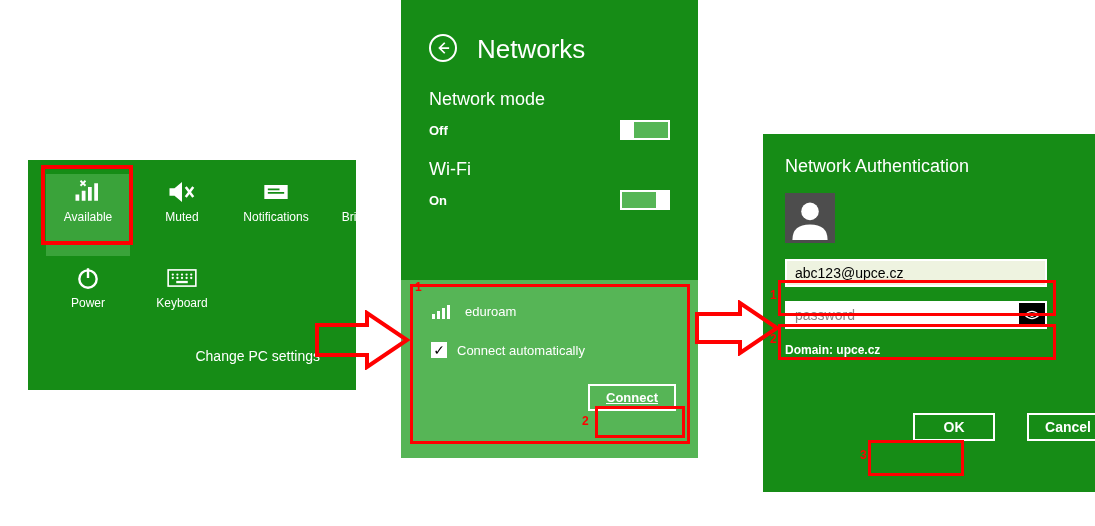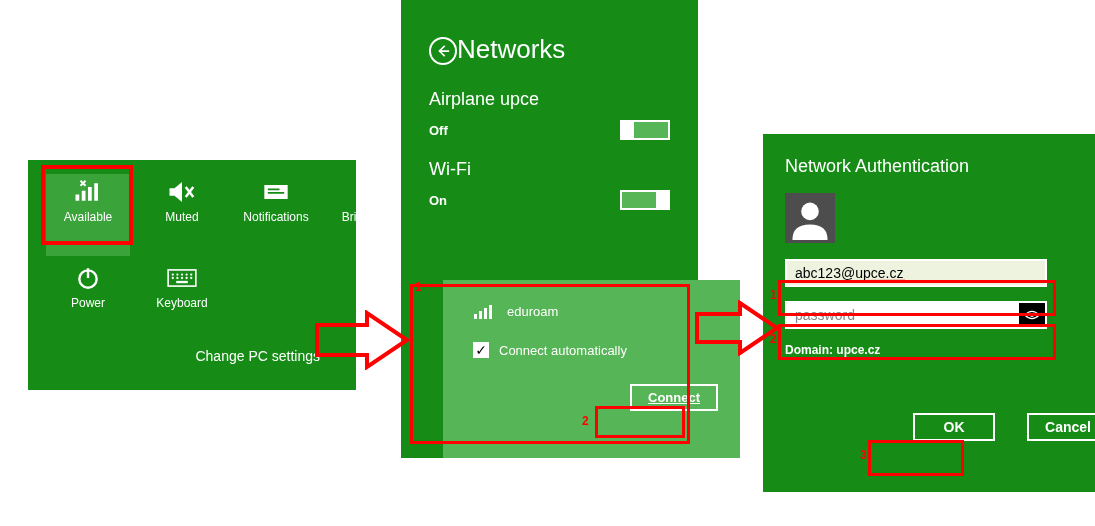--- a/index.html
+++ b/index.html
@@ -86,22 +86,22 @@
     left: 401px;
     top: 0;
     width: 297px;
     height: 458px;
     background: var(--green-dark);
     color: var(--white);
     padding: 34px 28px 0 28px;
   }
   .networks-header {
     display: flex;
-    align-items: flex-end;
-    gap: 0;
+    align-items: flex-start;
+    gap: 20px;
     font-size: 26px;
     font-weight: 300;
     margin-bottom: 24px;
   }
   .back-circle {
     width: 28px;
     height: 28px;
     border: 2px solid var(--white);
     border-radius: 50%;
     display: flex;
@@ -145,21 +145,20 @@
 
   .network-item {
     position: absolute;
     left: 401px;
     top: 280px;
     width: 297px;
     height: 178px;
     background: var(--green-bright);
     color: var(--white);
     padding: 22px 22px 14px 30px;
-    margin-left: 42px;
   }
   .net-row {
     display: flex;
     align-items: center;
     gap: 14px;
     font-size: 13px;
     margin-bottom: 22px;
   }
   .signal-icon { width: 20px; height: 18px; }
   .checkbox-row {
@@ -469,21 +468,21 @@
 <div class="networks">
   <div class="networks-header">
     <div class="back-circle">
       <svg viewBox="0 0 16 16" width="14" height="14">
         <path d="M10 2 L4 8 L10 14 M4 8 L15 8" stroke="white" stroke-width="2" fill="none"></path>
       </svg>
     </div>
     <span>Networks</span>
   </div>
 
-  <div class="section-title">Airplane upce</div>
+  <div class="section-title">Network mode</div>
   <div class="row">
     <span>Off</span>
     <div class="toggle off">
         <div class="knob"></div>
       </div>
   </div>
 
   <div class="wifi-section">
     <div class="section-title">Wi-Fi</div>
     <div class="row">

